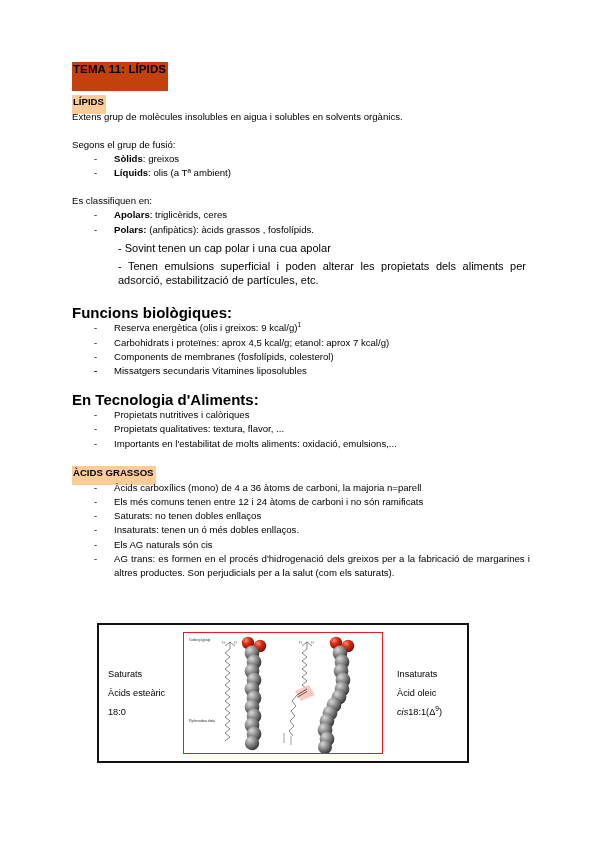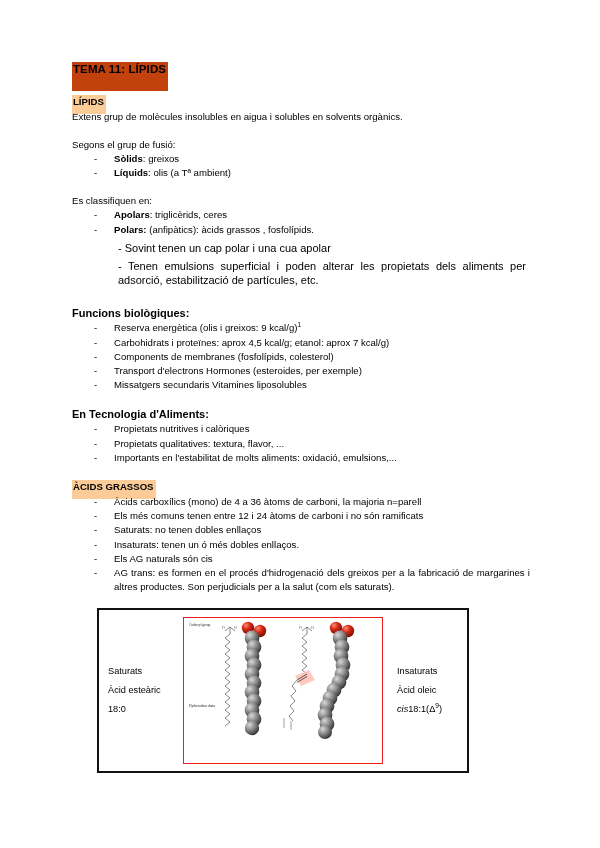--- a/index.html
+++ b/index.html
@@ -42,21 +42,21 @@
     font-size: 9.6px;
     font-weight: bold;
     margin: 0 0 2px 0;
     line-height: 13px;
   }
   .sec-head .hl-o {
     background: #FBCB98;
     padding: 1px 2px 7px 1px;
   }
   .bold-head {
-    font-size: 11px;
+    font-size: 15px;
     font-weight: bold;
     margin: 0 0 1px 0;
     line-height: 14px;
   }
 
   
   .para {
     font-size: 9.6px;
     line-height: 14px;
     margin: 0;
@@ -92,23 +92,23 @@
   .wrap-ind {
     text-align: justify;
   }
 
   sup.sup { font-size: 6.6px; vertical-align: super; line-height: 0; }
 
   
   .figure-wrap {
     position: absolute;
     left: 97px;
-    top: 608px;
+    top: 623px;
     width: 372px;
-    height: 165px;
+    height: 140px;
   }
   .figure-box {
     width: 100%;
     height: 100%;
     border: 2px solid #111111;
     background: #ffffff;
     box-sizing: border-box;
     position: relative;
     display: flex;
     align-items: center;
@@ -179,21 +179,21 @@
     <p class="sub-line">- Sovint tenen un cap polar i una cua apolar</p>
     <p class="sub-line wrap-ind">- Tenen emulsions superficial i poden alterar les propietats dels aliments per adsorció, estabilització de partícules, etc.</p>
 
     <div class="gap-lg"></div>
 
     <div class="bold-head">Funcions biològiques:</div>
     <ul class="dash-list">
       <li><span class="dash">-</span><span>Reserva energètica (olis i greixos: 9 kcal/g)</span><sup class="sup">1</sup></li>
       <li><span class="dash">-</span><span>Carbohidrats i proteïnes: aprox 4,5 kcal/g; etanol: aprox 7 kcal/g)</span></li>
       <li><span class="dash">-</span><span>Components de membranes (fosfolípids, colesterol)</span></li>
-      <li><span class="dash">-</span><span>Transport d'electrons Hormones (esteroides, per exemple)</span></li>
+      <li><span class="dash">-</span></li>
       <li><span class="dash">-</span><span>Missatgers secundaris Vitamines liposolubles</span></li>
     </ul>
 
     <div class="gap-lg"></div>
 
     <div class="bold-head">En Tecnologia d'Aliments:</div>
     <ul class="dash-list">
       <li><span class="dash">-</span><span>Propietats nutritives i calòriques</span></li>
       <li><span class="dash">-</span><span>Propietats qualitatives: textura, flavor, ...</span></li>
       <li><span class="dash">-</span><span>Importants en l'estabilitat de molts aliments: oxidació, emulsions,...</span></li>
@@ -211,21 +211,21 @@
       <li class="wrap-ind"><span class="dash">-</span><span>AG trans: es formen en el procés d'hidrogenació dels greixos per a la fabricació de margarines i altres productes. Son perjudicials per a la salut (com els saturats).</span></li>
     </ul>
 
   </div>
 
   <div class="figure-wrap">
     <div class="figure-box">
 
       <div class="fig-side left">
         <div class="fl">Saturats</div>
-        <div class="fl">Àcid esteàric</div>
+        <div class="fl">Àcids esteàric</div>
         <div class="fl">18:0</div>
       </div>
 
       <div class="fig-img">
         <div class="mini-label carboxyl">Carboxyl group</div>
         <div class="mini-label hydro">Hydrocarbon chain</div>
 
         <svg class="sf-svg" width="204" height="126" viewBox="0 0 204 126">
           <defs>
             <radialGradient id="grey" cx="34%" cy="28%" r="72%">

